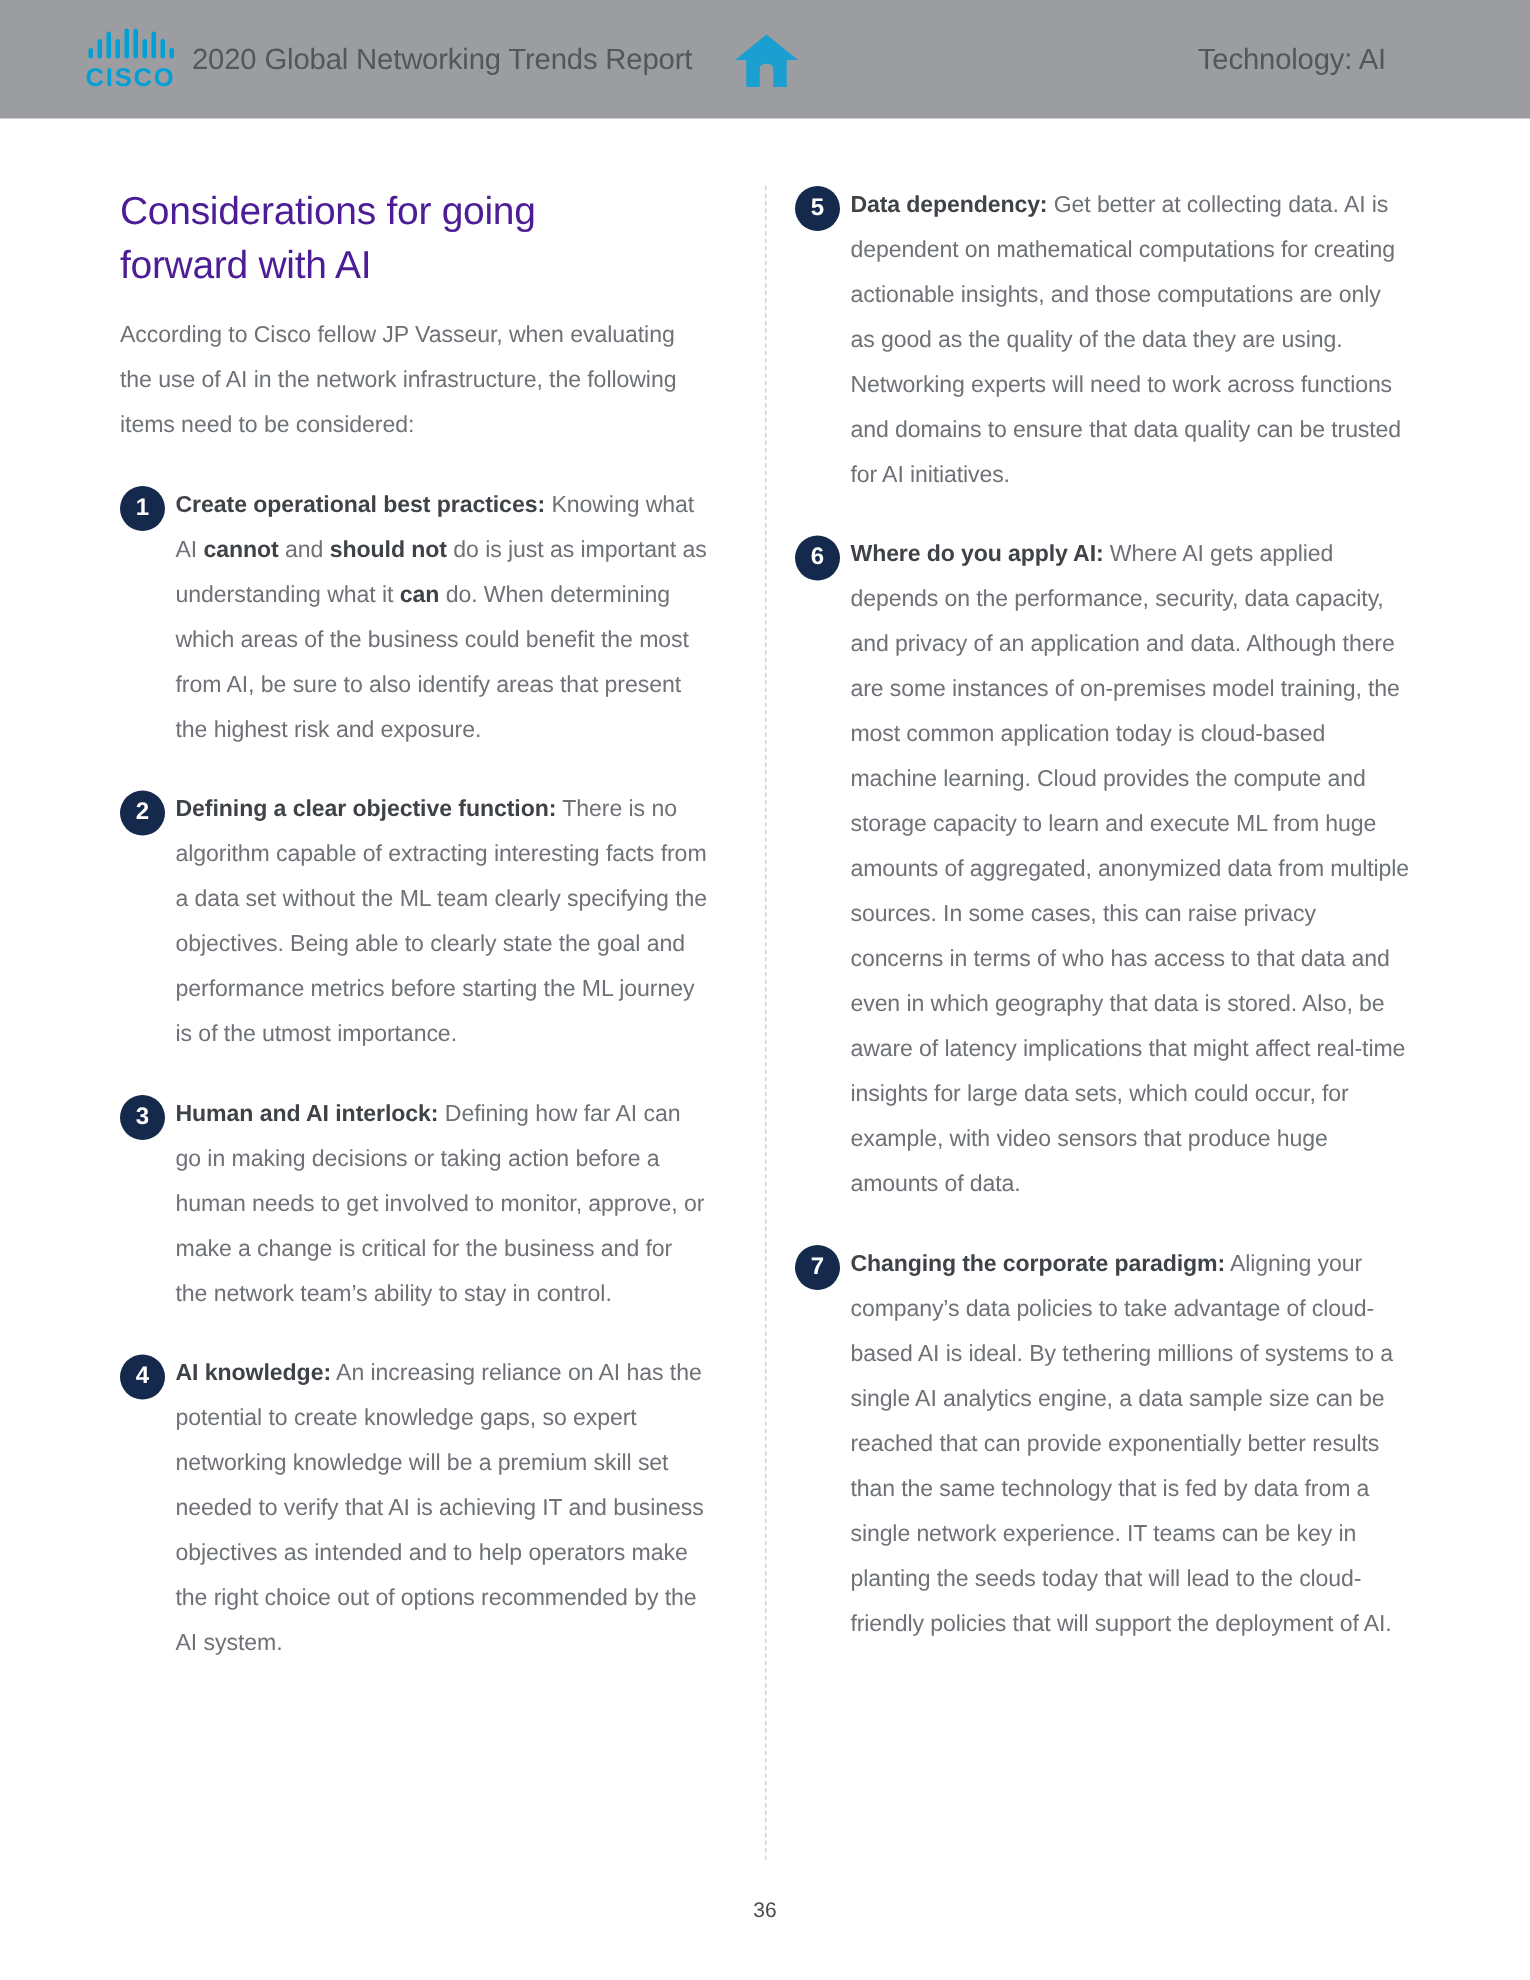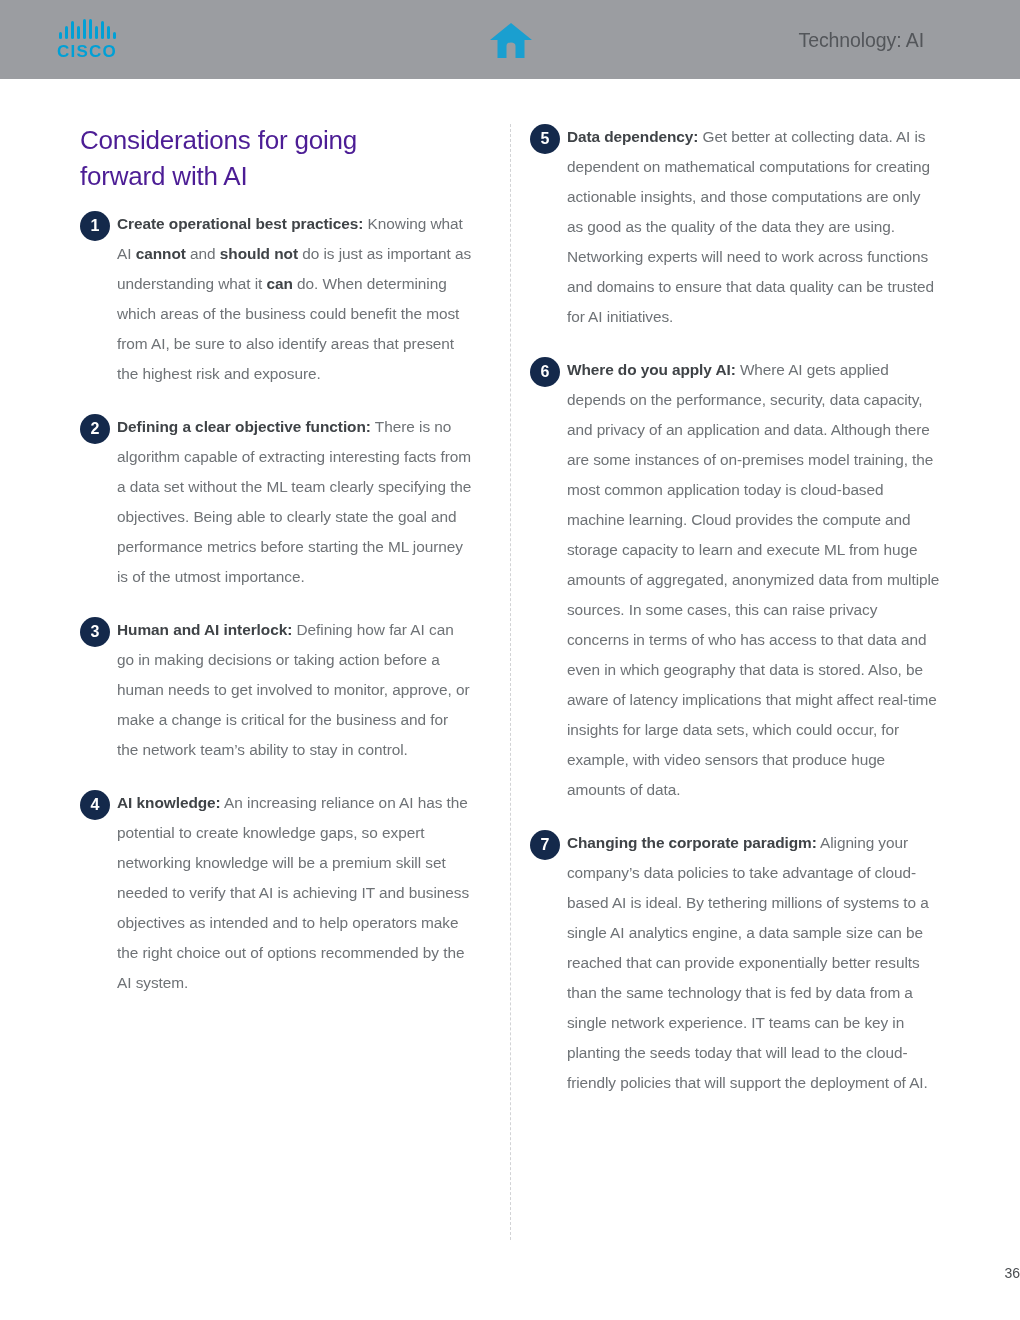--- a/index.html
+++ b/index.html
@@ -172,21 +172,21 @@
     font-weight: bold;
   }
   .col-right .item-text { letter-spacing: -0.08px; }
 
   
   .page-number {
     position: absolute;
     left: 0;
     top: 1265px;
     width: 1020px;
-    text-align: right;
+    text-align: center;
     font-size: 14px;
     color: #4a4d50;
   }
 </style>
 </head>
 <body>
 
 <div class="page">
 
   <div class="header">
@@ -200,36 +200,38 @@
           <span class="cb5"></span>
           <span class="cb6"></span>
         <span class="cb7"></span>
           <span class="cb8"></span>
           <span class="cb9"></span>
         <span class="cb10"></span>
       </div>
       <div class="cisco-word">CISCO</div>
     </div>
 
+    <div class="header-title">2020 Global Networking Trends Report</div>
 
     <div class="home-icon">
       <svg width="44" height="40" viewBox="0 0 44 40" aria-hidden="true">
         <path d="M22 3 L43 20 L35.5 20 L35.5 38 L26.5 38 L26.5 26 Q26.5 22.5 22 22.5 Q17.5 22.5 17.5 26 L17.5 38 L8.5 38 L8.5 20 L1 20 Z" fill="#1a9fd0"></path>
       </svg>
     </div>
 
     <div class="header-right">Technology: AI</div>
   </div>
 
   <div class="divider"></div>
 
   <div class="col-left">
 
     <div class="page-heading">Considerations for going forward with AI</div>
 
+    <div class="intro">According to Cisco fellow JP Vasseur, when evaluating the use of AI in the network infrastructure, the following items need to be considered:</div>
 
     <div class="item">
       <div class="badge">1</div>
       <div class="item-text">
         <b>Create operational best practices:</b><span> Knowing what AI </span><b>cannot</b><span> and </span><b>should not</b><span> do is just as important as understanding what it </span><b>can</b><span> do. When determining which areas of the business could benefit the most from AI, be sure to also identify areas that present the highest risk and exposure.</span>
       </div>
     </div>
 
     <div class="item">
       <div class="badge">2</div>

